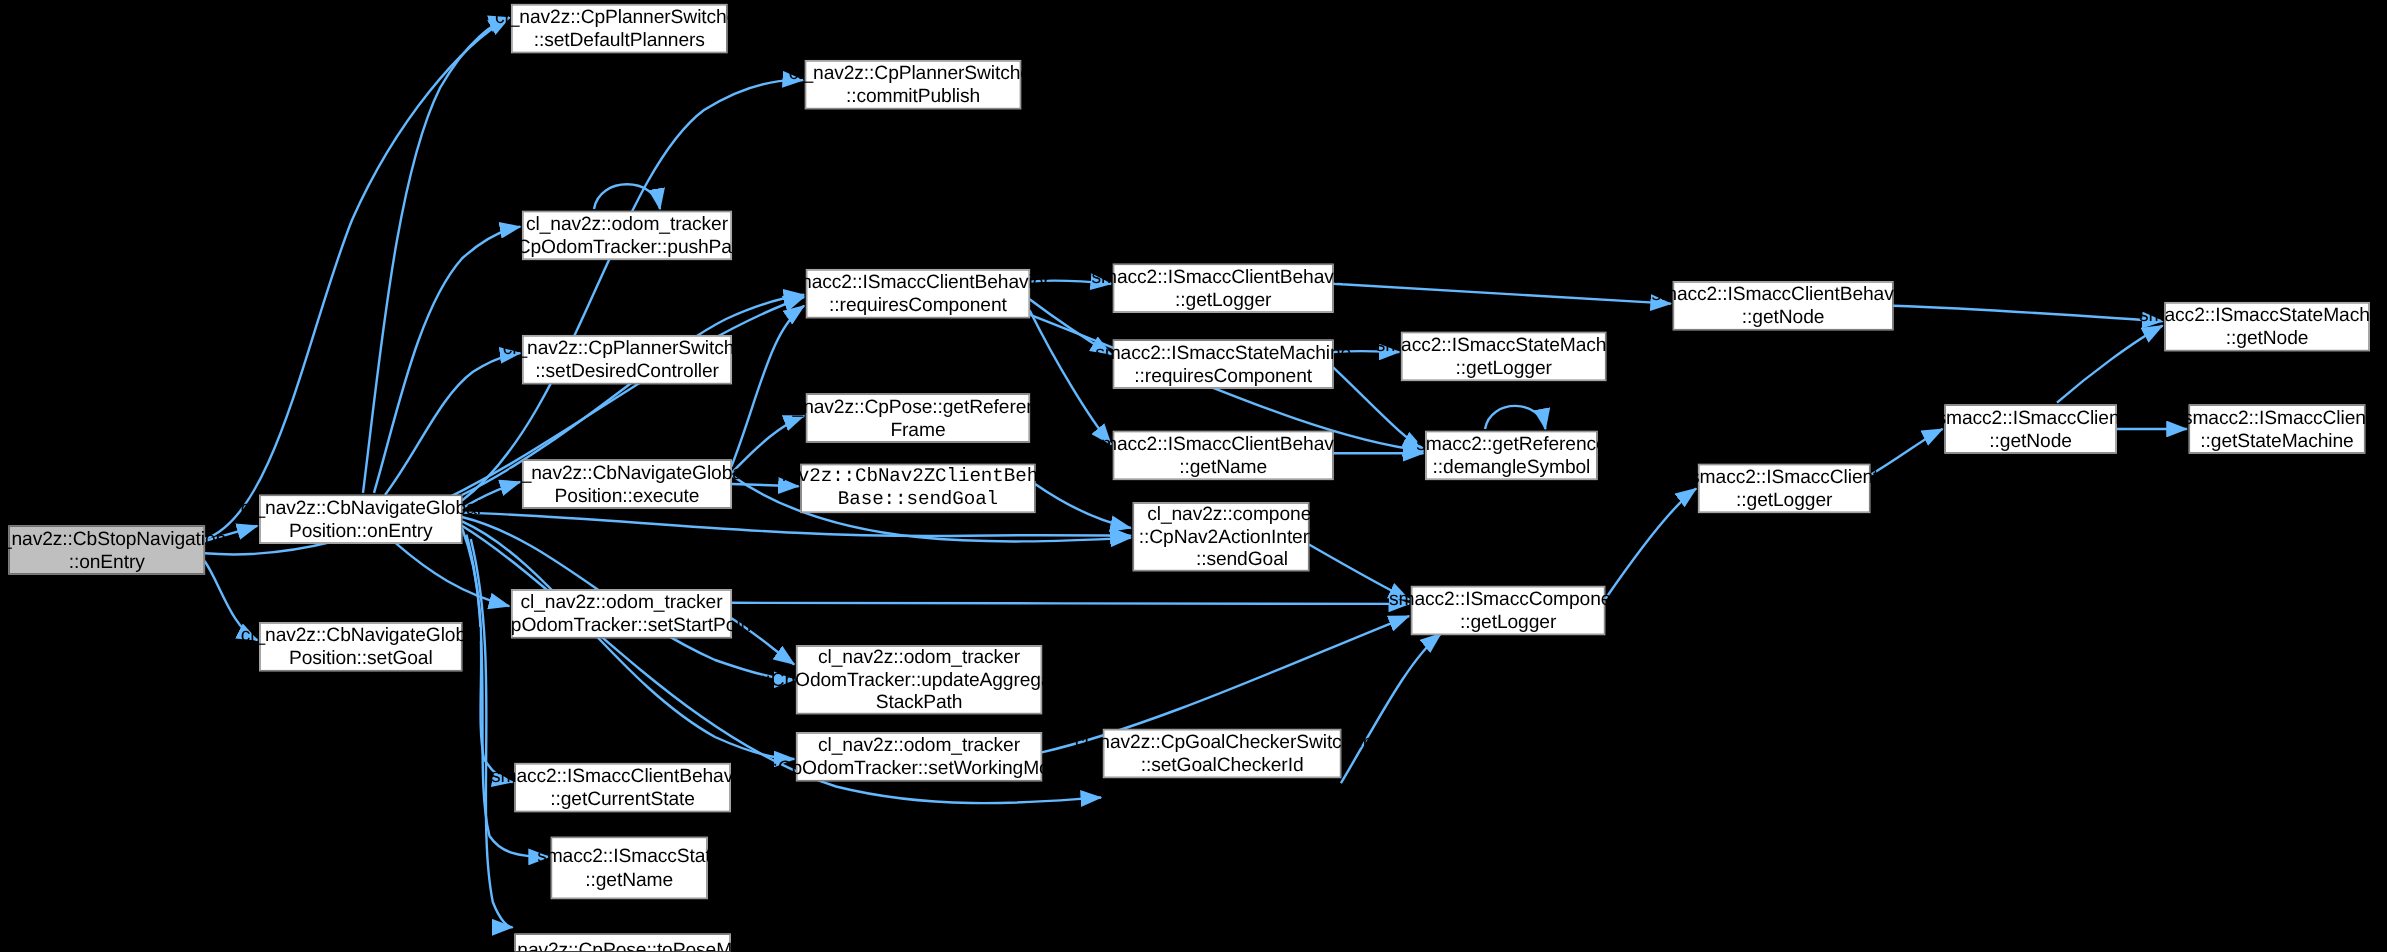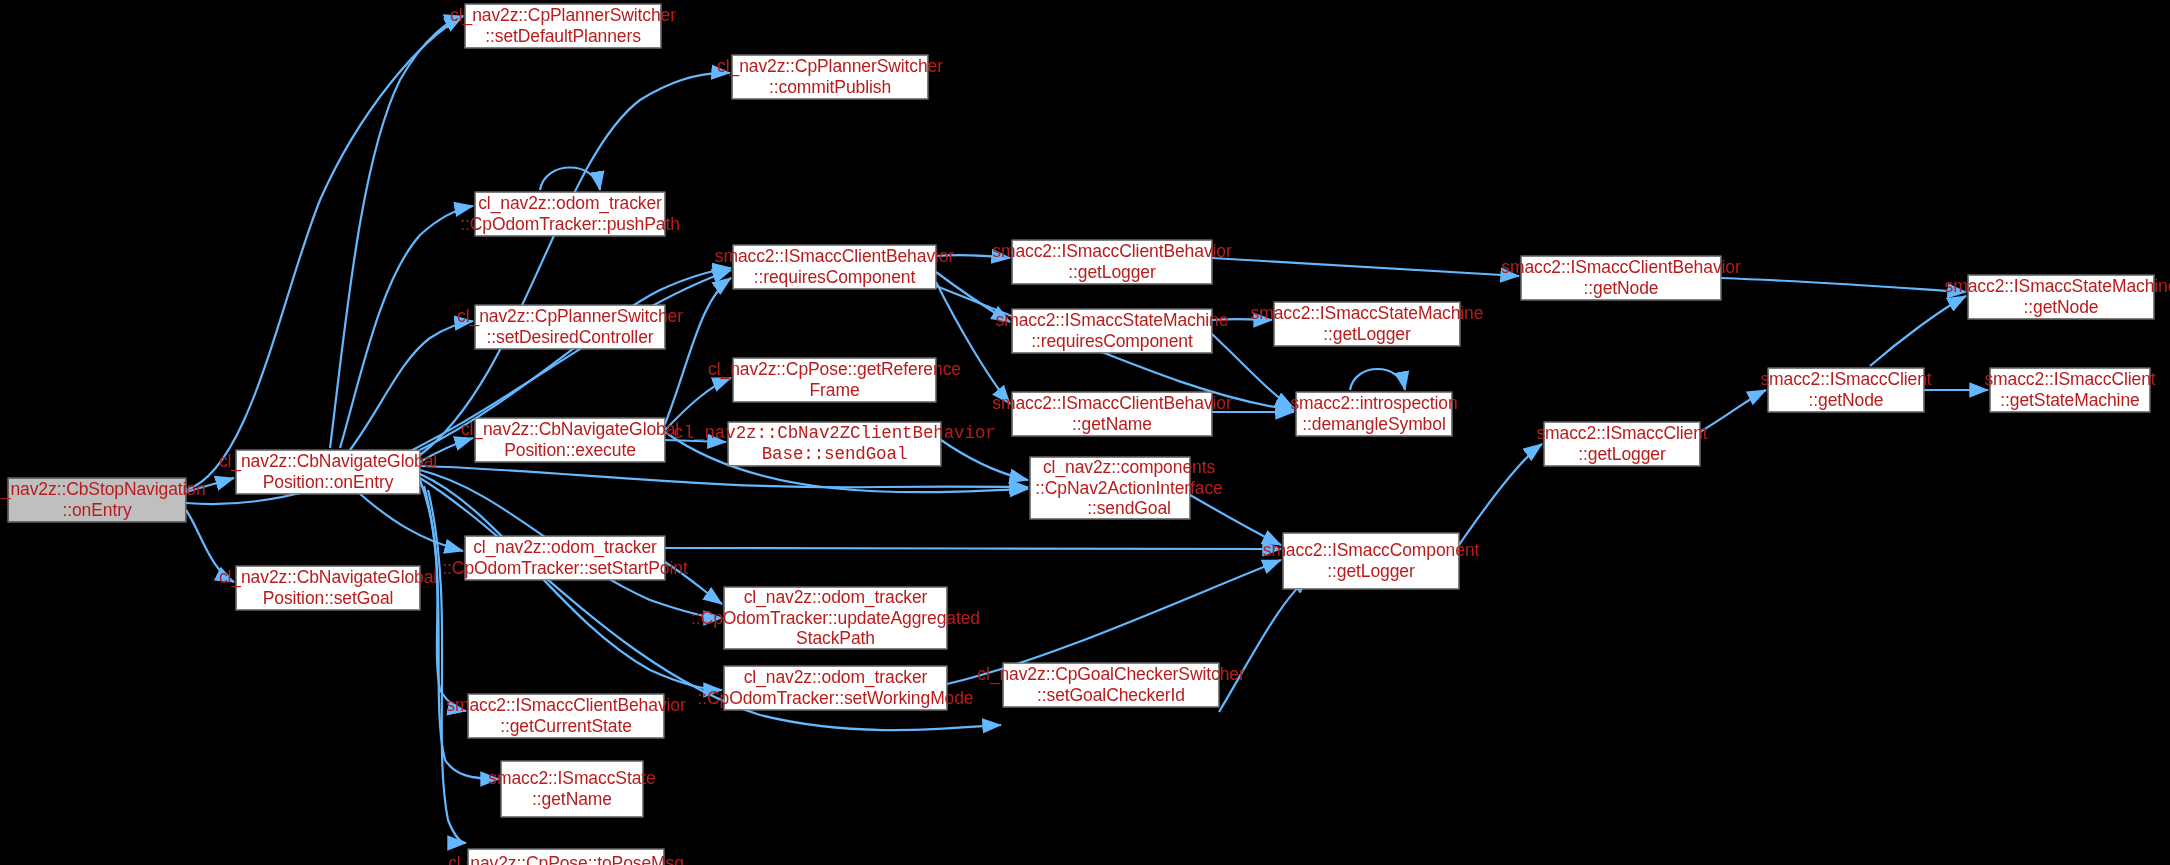--- a/index.html
+++ b/index.html
@@ -21,21 +21,21 @@
     top: 0;
     width: 2170px;
     height: 865px;
     pointer-events: none;
   }
   .node {
     position: absolute;
     box-sizing: border-box;
     background: #ffffff;
     border: 1px solid #808080;
-    color: #b91c1c;
+    color: #000000;
     display: flex;
     align-items: center;
     justify-content: center;
     text-align: center;
     line-height: 1.18;
     font-size: 17.5px;
     letter-spacing: -0.1px;
     padding: 2px 4px;
     white-space: pre-line;
     box-shadow: 0 0 0 0.5px #9a9a9a;
@@ -140,25 +140,25 @@
 ::CpNav2ActionInterface
 ::sendGoal</div>
       <div class="node" style="left: 1012px; top: 392px; width: 200px; height: 44px;">smacc2::ISmaccClientBehavior
 ::getName</div>
       <div class="node" style="left: 1012px; top: 240px; width: 200px; height: 44px;">smacc2::ISmaccClientBehavior
 ::getLogger</div>
       <div class="node" style="left: 1012px; top: 309px; width: 200px; height: 44px;">smacc2::ISmaccStateMachine
 ::requiresComponent</div>
       <div class="node" style="left: 1003px; top: 663px; width: 216px; height: 44px;">cl_nav2z::CpGoalCheckerSwitcher
 ::setGoalCheckerId</div>
-      <div class="node" style="left: 1283px; top: 533px; width: 176px; height: 56px;">smacc2::ISmaccComponent
+      <div class="node" style="left: 1283px; top: 533px; width: 176px; height: 44px;">smacc2::ISmaccComponent
 ::getLogger</div>
       <div class="node" style="left: 1274px; top: 302px; width: 186px; height: 44px;">smacc2::ISmaccStateMachine
 ::getLogger</div>
-      <div class="node" style="left: 1296px; top: 392px; width: 156px; height: 44px;">smacc2::introspection
+      <div class="node" style="left: 1296px; top: 392px; width: 156px; height: 44px;">smacc2::getReference
 ::demangleSymbol</div>
       <div class="node" style="left: 1544px; top: 422px; width: 156px; height: 44px;">smacc2::ISmaccClient
 ::getLogger</div>
       <div class="node" style="left: 1521px; top: 256px; width: 200px; height: 44px;">smacc2::ISmaccClientBehavior
 ::getNode</div>
       <div class="node" style="left: 1768px; top: 368px; width: 156px; height: 44px;">smacc2::ISmaccClient
 ::getNode</div>
       <div class="node" style="left: 1968px; top: 275px; width: 186px; height: 44px;">smacc2::ISmaccStateMachine
 ::getNode</div>
       <div class="node" style="left: 1990px; top: 368px; width: 160px; height: 44px;">smacc2::ISmaccClient

